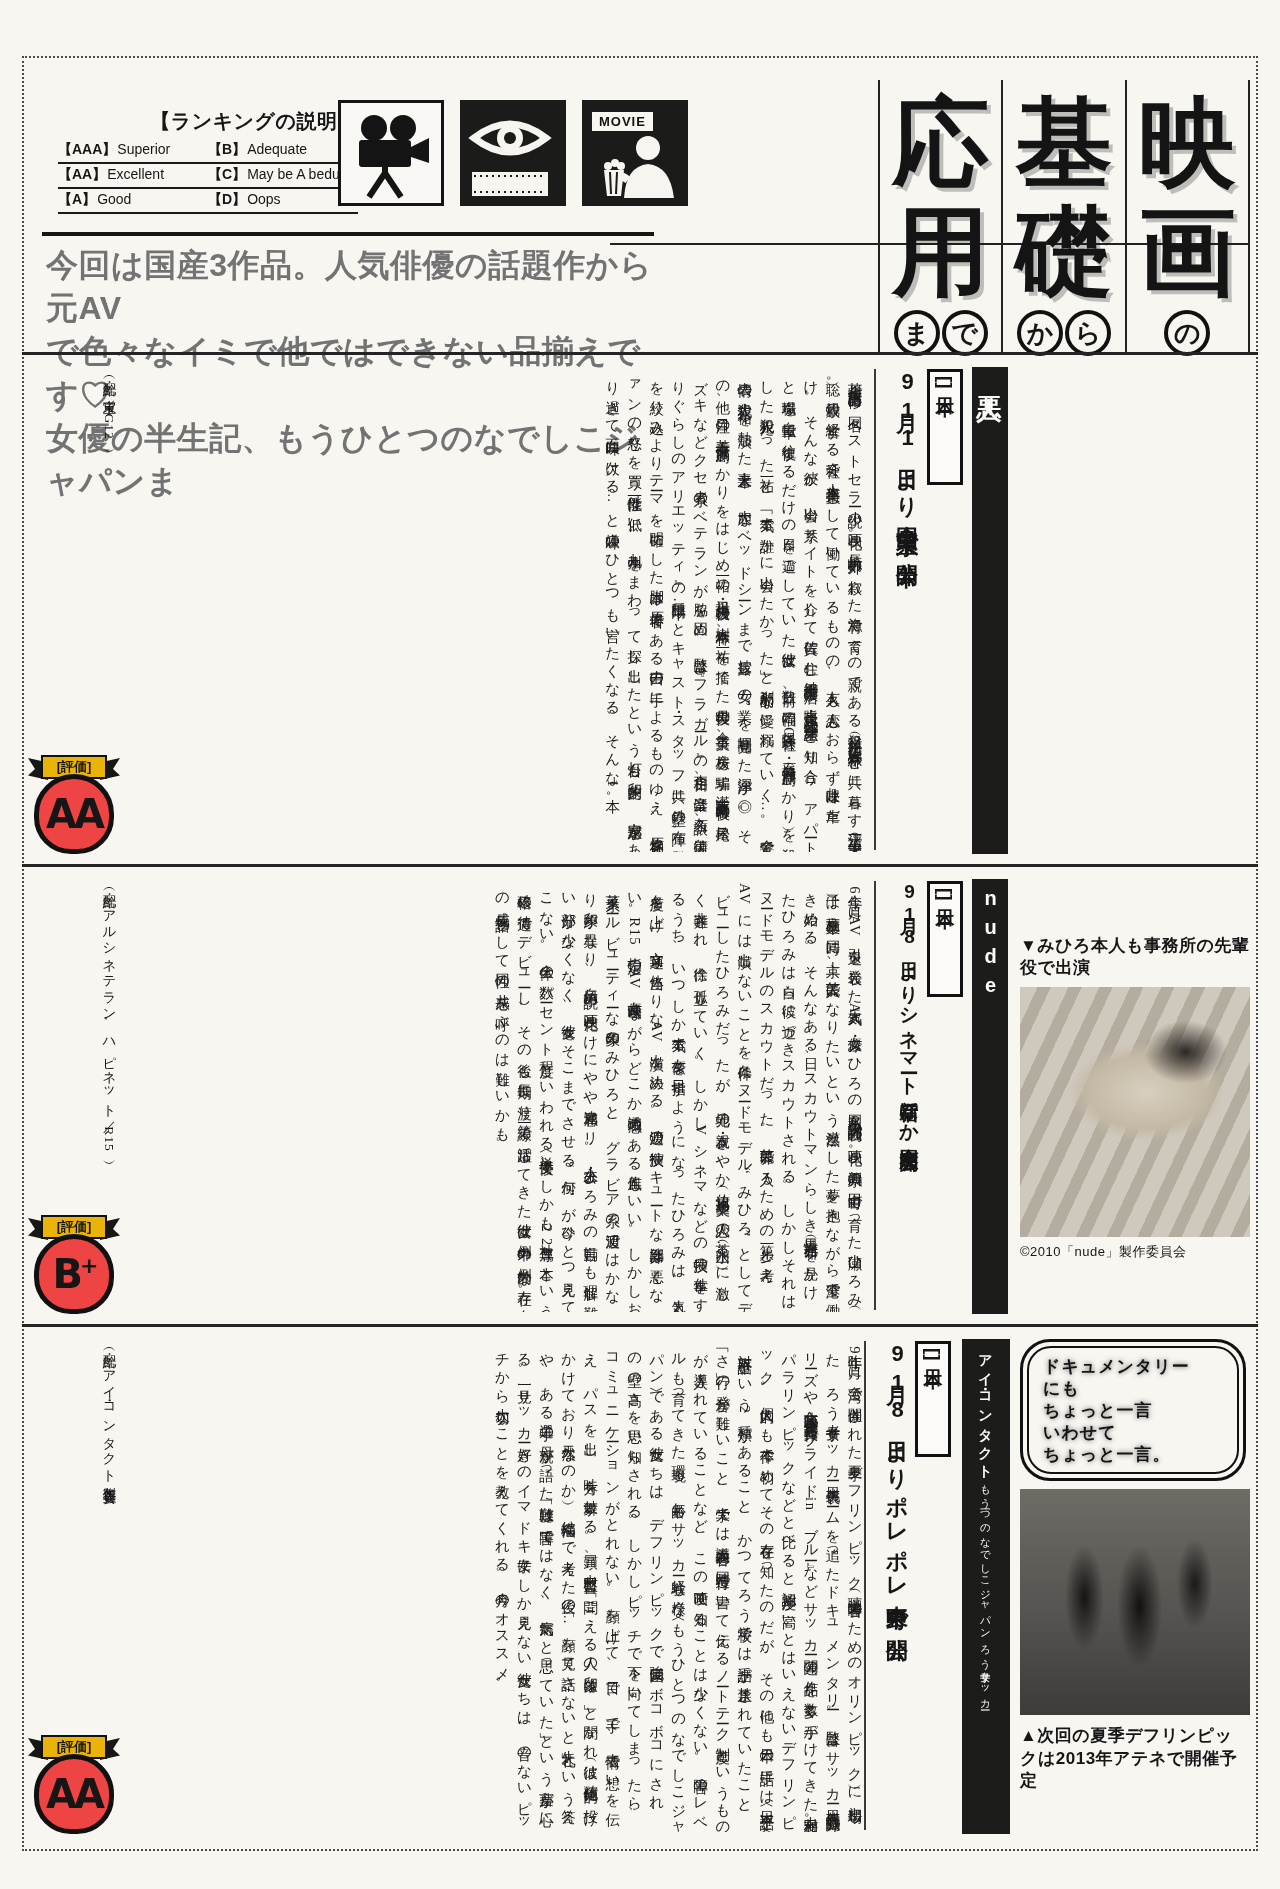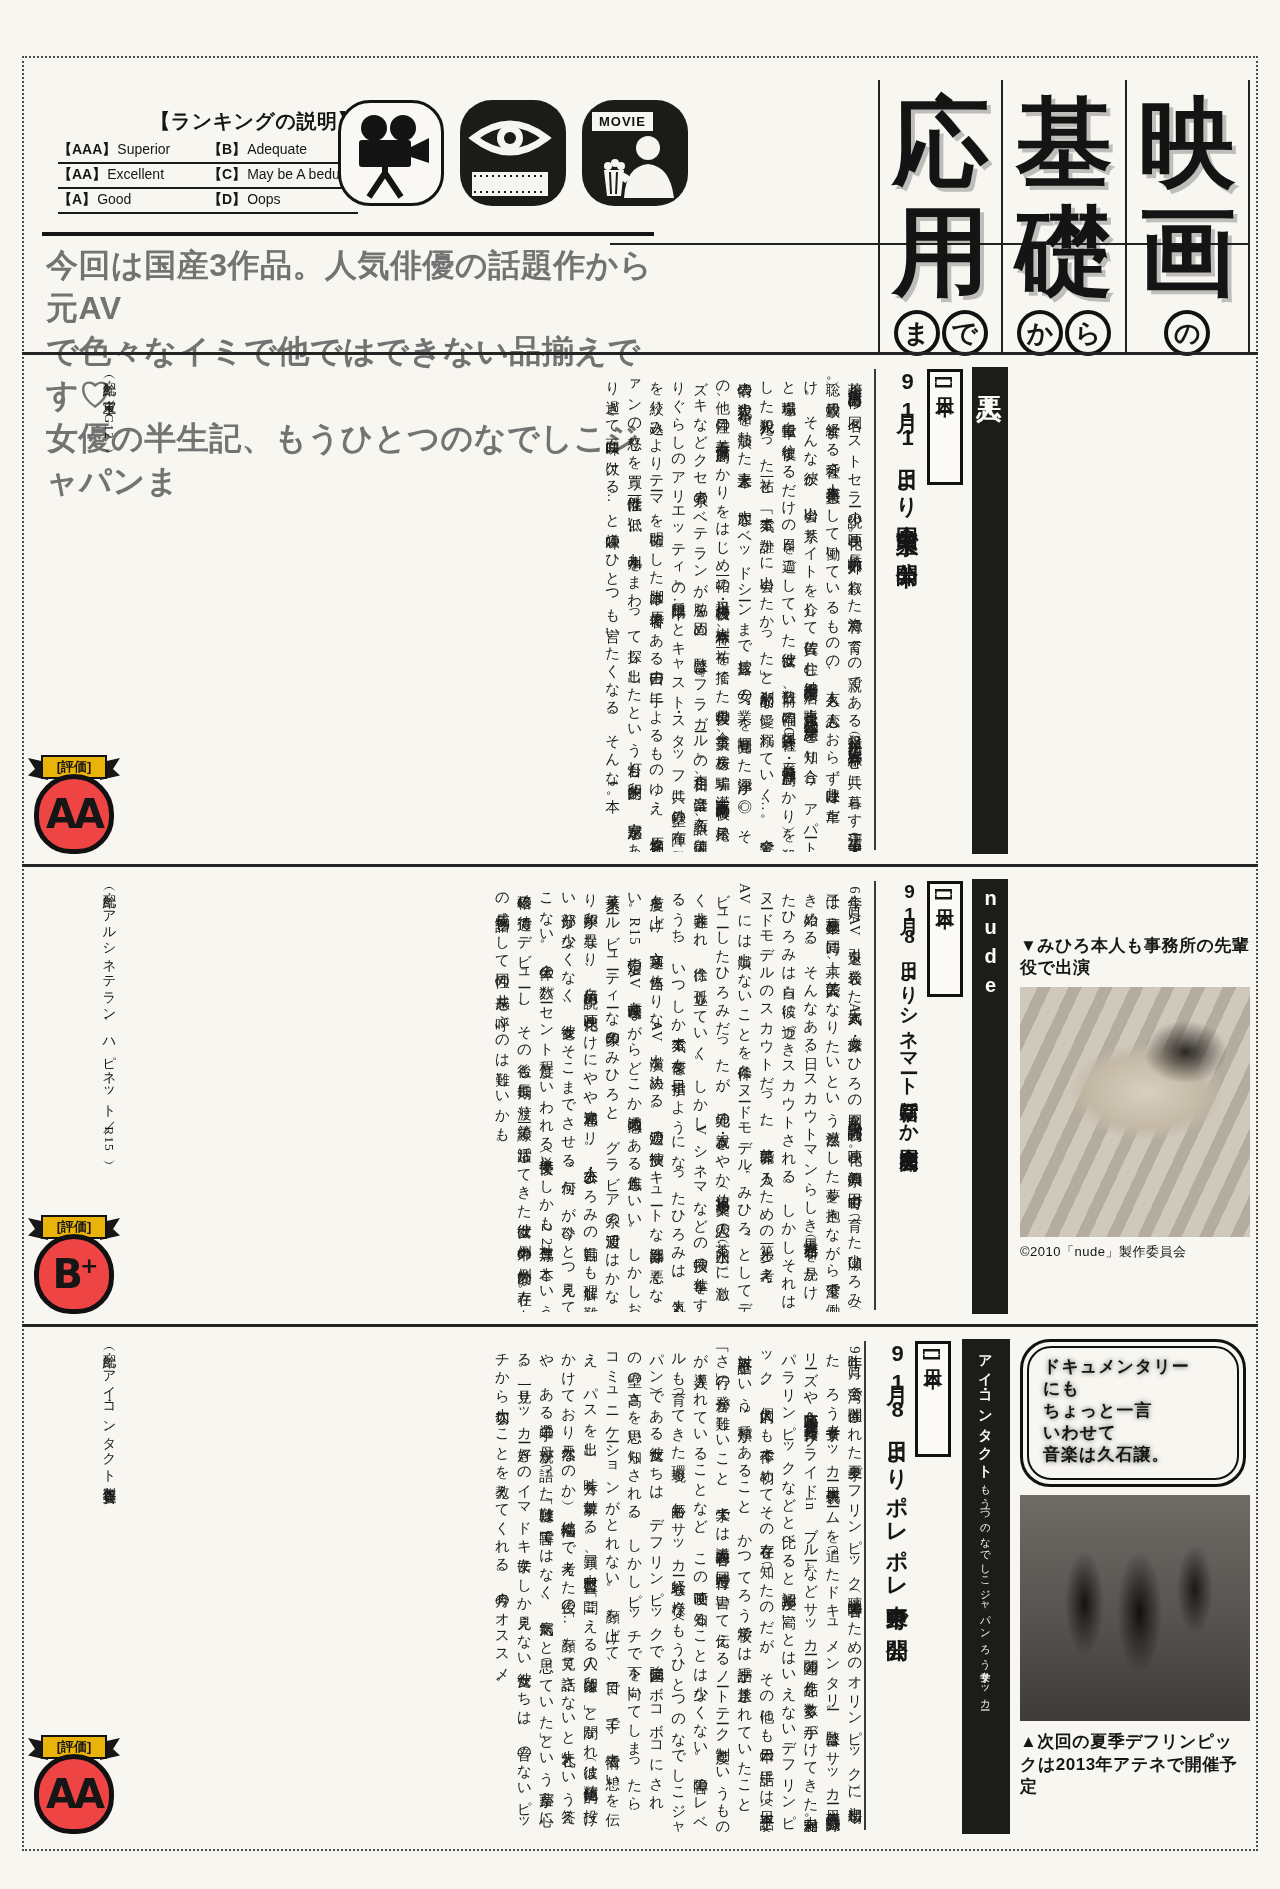--- a/index.html
+++ b/index.html
@@ -12,21 +12,21 @@
   .legend{position:absolute;left:28px;top:28px;width:300px;text-align:right;}
   .legend-title{font-size:20px;font-weight:700;margin-bottom:4px;letter-spacing:0.5px;}
   .legend-row{display:flex;border-bottom:2px solid #1a1a1a;padding:2px 0 3px 0;font-size:14px;}
   .legend-row:first-of-type{border-top:2px solid #1a1a1a;}
   .legend-cell{width:50%;display:flex;align-items:baseline;white-space:nowrap;}
   .legend-grade{font-weight:900;margin-right:1px;}
   .big-rule{position:absolute;left:12px;top:152px;width:612px;height:4px;background:#151515;}
   .intro{position:absolute;left:16px;top:164px;width:620px;font-size:32px;font-weight:900;line-height:1.35;letter-spacing:0.5px;color:#737373;}
 
   .icon-row{position:absolute;left:308px;top:20px;display:flex;gap:16px;}
-  .tile{width:106px;height:106px;box-sizing:border-box;position:relative;border-radius:32px;}
+  .tile{width:106px;height:106px;box-sizing:border-box;position:relative;}
   .tile-light{background:#f9f8f4;border:3px solid #141414;}
   .tile-dark{background:#1b1b1a;}
   .movie-sign{position:absolute;left:10px;top:12px;background:#f7f6f1;color:#121212;font-size:13px;font-weight:900;letter-spacing:1px;padding:3px 7px;line-height:1;}
 
   .masthead{position:absolute;right:0;top:0;width:372px;height:272px;display:flex;}
   .mast-col{flex:1;position:relative;border-left:2px solid #222;text-align:center;padding-top:10px;}
   .mast-col:last-child{border-right:2px solid #222;}
   .mast-k{font-size:97px;font-weight:900;line-height:1.12;font-family:"Liberation Serif",serif;color:#141414;text-shadow:4px 4px 0 rgba(20,20,20,0.25);}
   .mast-rule{position:absolute;right:0;top:163px;width:640px;height:2px;background:#222;}
   .furi-wrap{position:absolute;bottom:-4px;left:0;width:100%;display:flex;justify-content:center;gap:2px;}
@@ -82,21 +82,21 @@
   .photo-3{height:226px;background:
     radial-gradient(26px 70px at 28% 48%, #151413 0%, rgba(0,0,0,0) 75%),
     radial-gradient(30px 82px at 52% 52%, #121110 0%, rgba(0,0,0,0) 75%),
     radial-gradient(24px 60px at 76% 42%, #1a1918 0%, rgba(0,0,0,0) 75%),
     linear-gradient(180deg, #6f6c66 0%, #565350 55%, #3e3c39 100%);}
   .credit{font-size:13px;margin-top:6px;letter-spacing:0.5px;}
   .pad-1{padding-top:100px;}
   .pad-2{padding-top:56px;}
 
   .speech-outer{border:3px solid #111;border-radius:30px;padding:4px;width:226px;box-sizing:border-box;}
-  .speech-inner{border:2px solid #111;border-radius:24px;padding:8px 6px 12px 14px;}
+  .speech-inner{border:2px solid #111;border-radius:24px;padding:8px 6px 6px 14px;}
   .speech-line{font-size:17px;font-weight:900;line-height:1.3;color:#141414;text-shadow:0 0 5px rgba(70,70,70,0.85);letter-spacing:1px;}
   .cap-below{margin-top:10px;}
 </style>
 </head>
 <body>
 
 <div class="page">
   <div class="dotted-frame"></div>
 
   <div class="header">
@@ -281,21 +281,21 @@
           </div>
       </div>
     </div>
     <div class="media">
       <div class="speech-outer">
         <div class="speech-inner">
           <div class="speech-line">ドキュメンタリー</div>
           <div class="speech-line">にも</div>
           <div class="speech-line">ちょっと一言</div>
           <div class="speech-line">いわせて</div>
-          <div class="speech-line">音楽は久石譲。</div>
+          <div class="speech-line">ちょっと一言。</div>
         </div>
       </div>
       <div class="photo photo-3"></div>
       <div class="caption cap-below">▲次回の夏季デフリンピックは2013年アテネで開催予定</div>
     </div>
   </div>
 
 </div>
 
 </body></html>

